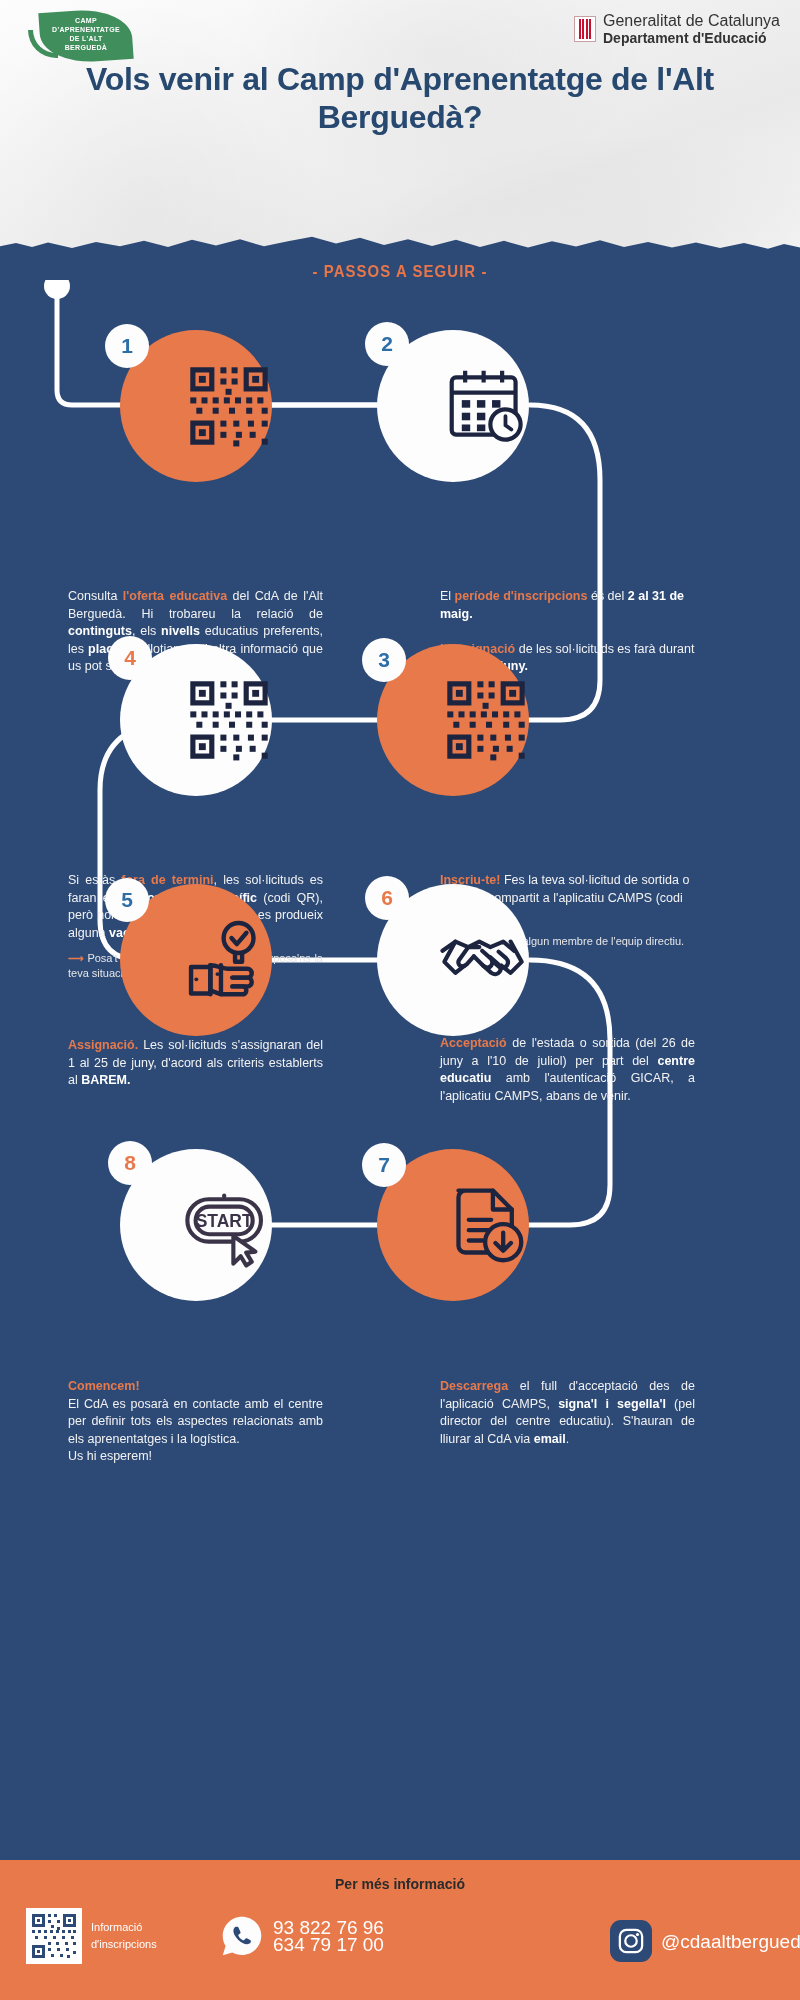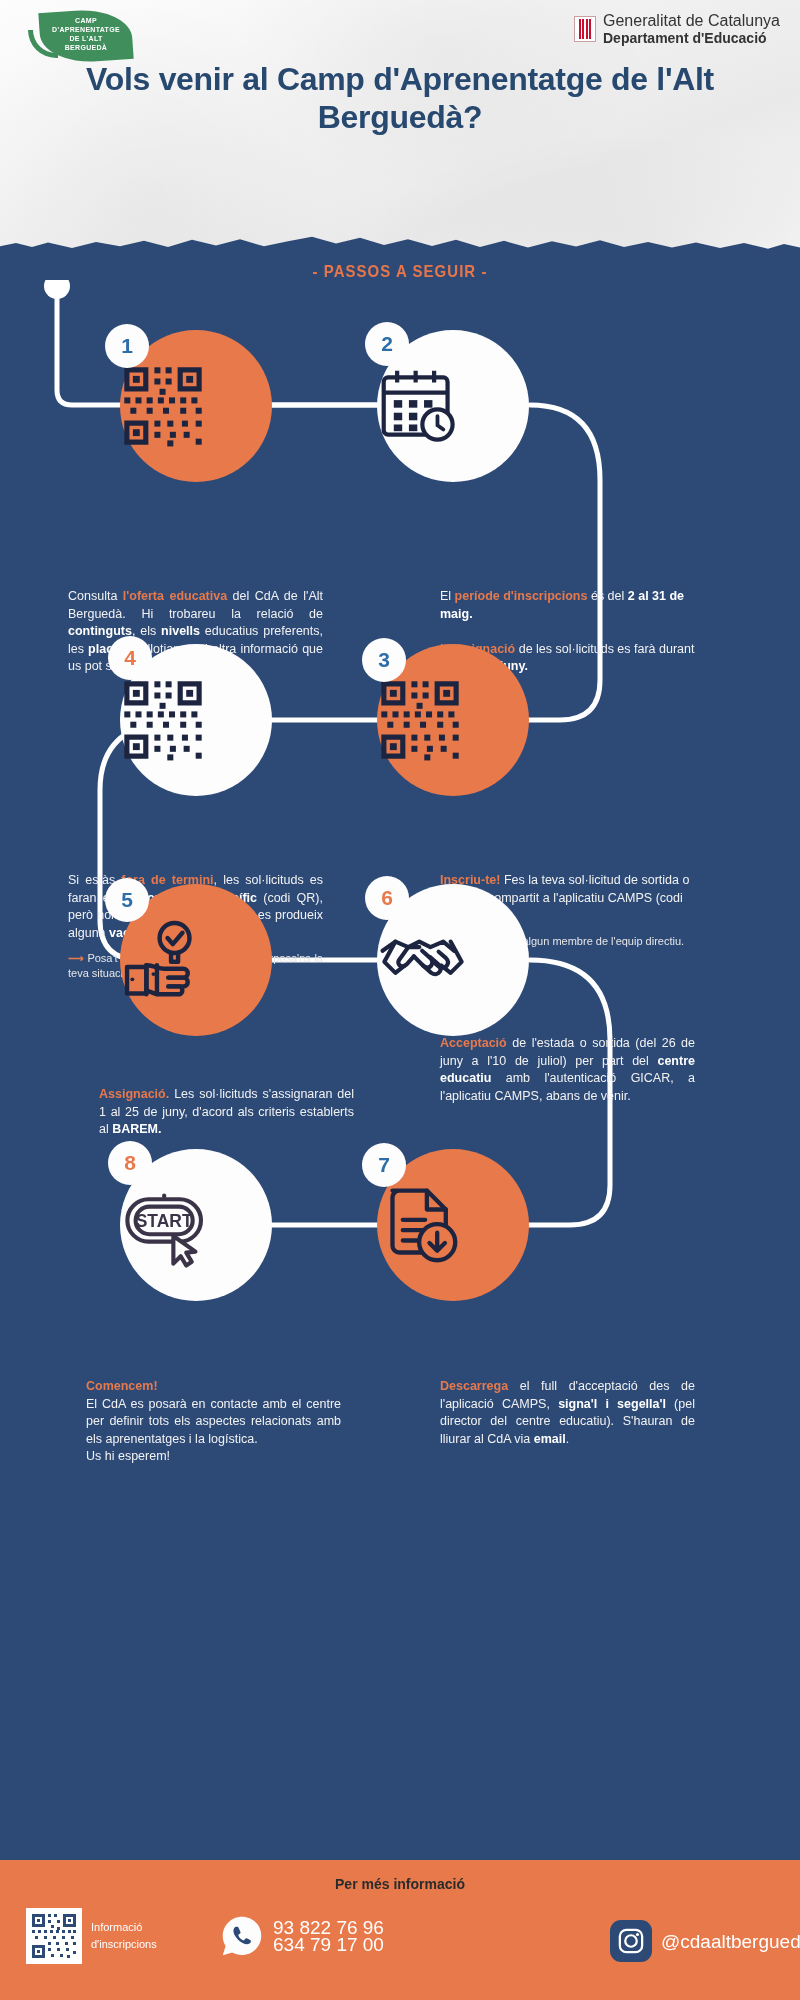--- a/index.html
+++ b/index.html
@@ -76,21 +76,21 @@
     transform: scaleX(.88);
   }
 
   
   .flow-svg { position:absolute; left:0; top:280px; width:800px; height:1580px; }
 
   
   .node { position:absolute; }
   .bubble {
     position:absolute; width:152px; height:152px; border-radius:50%;
-    display:flex; align-items:center; justify-content:flex-start;
+    display:flex; align-items:center; justify-content:flex-end;
   }
   .bubble.orange { background:#e8794b; }
   .bubble.white  { background:#fdfdfd; }
   .badge {
     position:absolute; width:44px; height:44px; border-radius:50%;
     background:#fdfdfd; display:flex; align-items:center; justify-content:center;
     font-size:21px; font-weight:700; z-index:4;
     box-shadow:0 0 0 3px rgba(45,74,119,.0);
   }
   .badge.on-orange { color:#2d6ea8; }
@@ -375,21 +375,21 @@
         <path d="M42 56v33"></path>
       </g>
       <circle cx="38" cy="66" r="2.2" fill="#1c2440"></circle>
       <circle cx="14" cy="72" r="2.2" fill="#1c2440"></circle>
     </svg>
   </div>
   <div class="badge on-orange blue-num" style="left:-15px; top:-6px;">
     <span>5</span>
   </div>
 </div>
-<div class="txt" style="left:68px; top:1086px;margin-left:31px;">
+<div class="txt" style="left:68px; top:1037px;">
   <span><span class="hl">Assignació.</span> Les sol·licituds s'assignaran del 1 al 25 de juny, d'acord als criteris establerts al <b>BAREM.</b></span>
 </div>
 
 <div class="node" style="left:377px; top:884px;">
   <div class="bubble white">
     <svg width="92" height="92" viewBox="0 0 100 100">
       <g fill="none" stroke="#1c2440" stroke-width="4.5" stroke-linejoin="round" stroke-linecap="round">
         <path d="M6 40l14-10 14 6 12-6 12 6 14-6 12 10"></path>
         <path d="M20 30L8 52l12 12 10-8"></path>
         <path d="M80 30l12 22-12 12-10-8"></path>
@@ -438,21 +438,21 @@
         <path d="M48 18v1"></path>
       </g>
       <text x="48" y="52" font-family="Liberation Sans, sans-serif" font-size="19" font-weight="700" fill="#3b3347" text-anchor="middle">START</text>
       <path d="M58 62 L58 92 L66 84 L72 94 L78 90 L72 80 L82 79 Z" fill="#fdfdfd" stroke="#3b3347" stroke-width="4.5" stroke-linejoin="round"></path>
     </svg>
   </div>
   <div class="badge on-white" style="left:-12px; top:-8px;">
     <span>8</span>
   </div>
 </div>
-<div class="txt" style="left:68px; top:1378px;margin-left:18px;">
+<div class="txt" style="left:68px; top:1378px;">
   <span><span class="hl">Comencem!</span><br>El CdA es posarà en contacte amb el centre per definir tots els aspectes relacionats amb els aprenentatges i la logística.<br>Us hi esperem!</span>
 </div>
 
 <div class="footer">
   <div class="footer-title">Per més informació</div>
 
   <div class="f-row">
 
     <div class="f-item" style="left:26px; top:2px;">
       <div class="qr-box">

